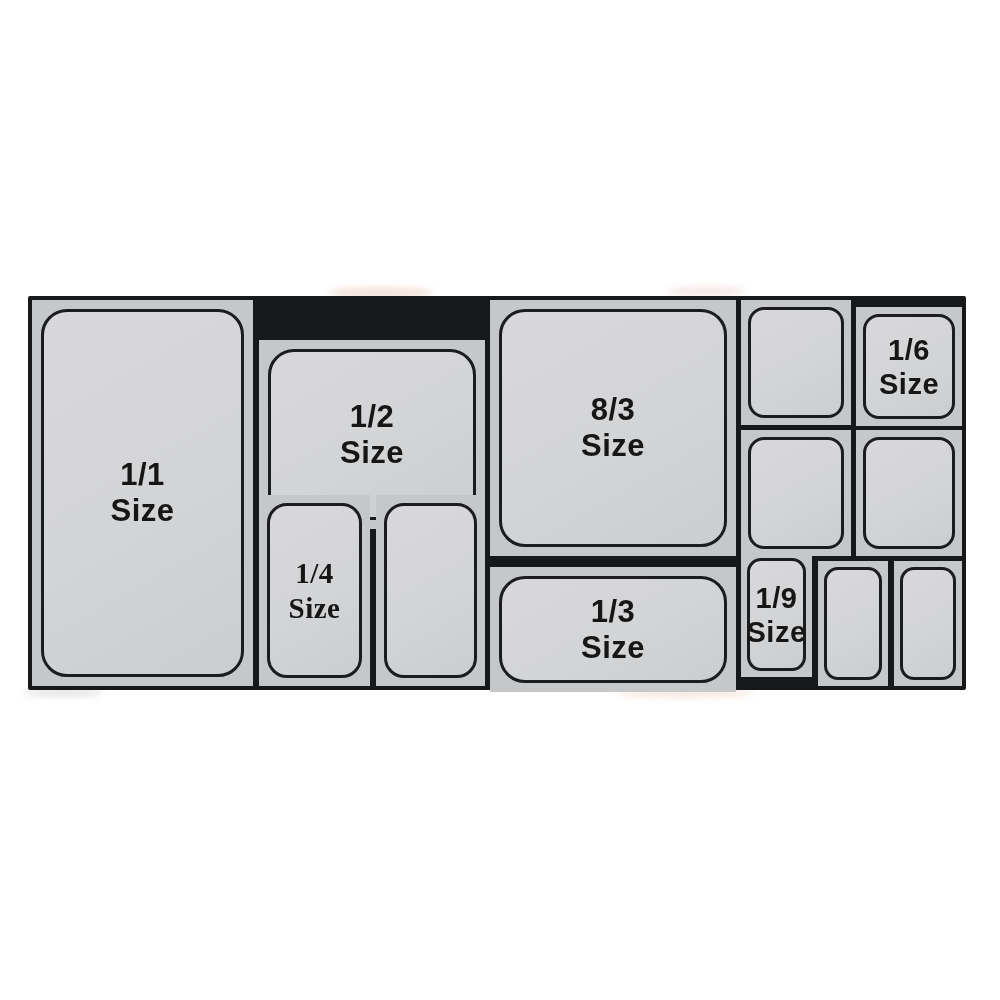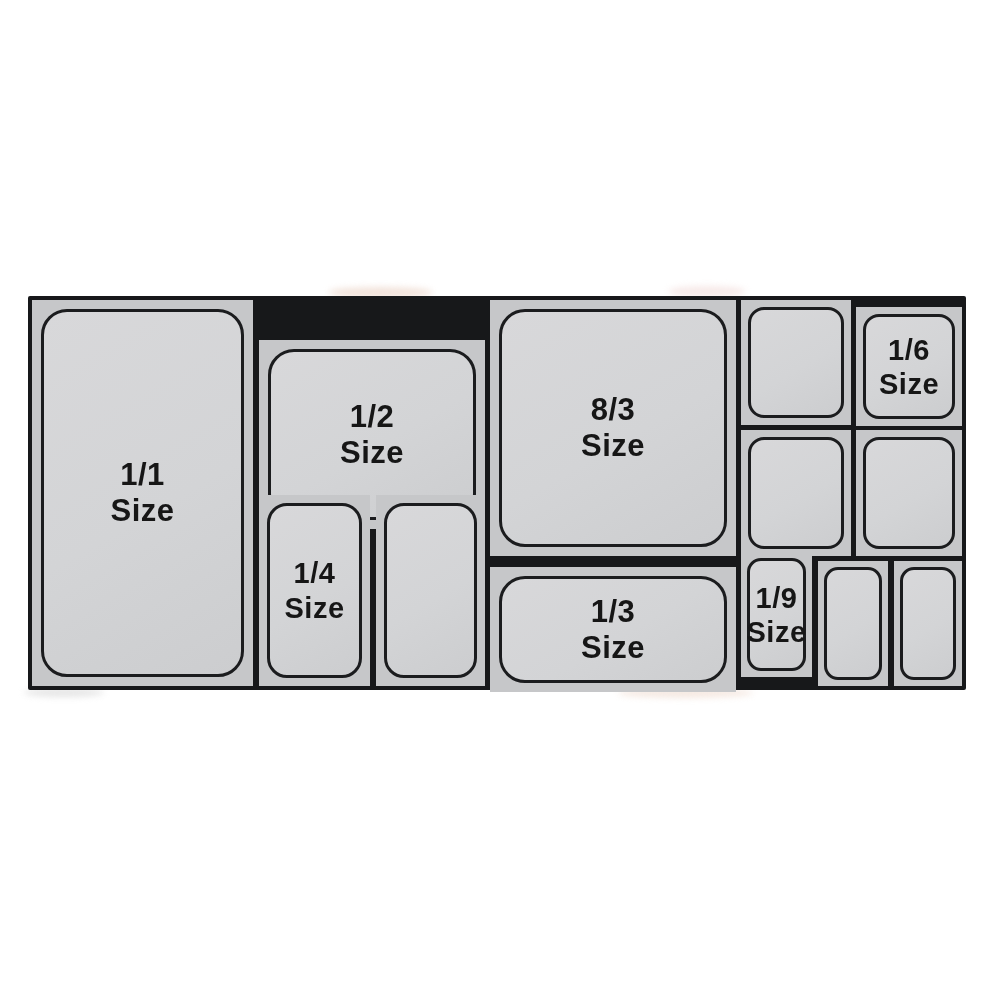--- a/index.html
+++ b/index.html
@@ -42,21 +42,21 @@
   }
   .pan .line {
     display: block;
     font-weight: 700;
     color: #161616;
     text-align: center;
     white-space: nowrap;
     letter-spacing: 0.5px;
   }
   .fs-l .line { font-size: 31px; line-height: 36px; }
-  .fs-m .line { font-size: 29px; line-height: 35px; }
+  .fs-m .line { font-size: 29px; line-height: 35px; font-family: Liberation Serif, serif; }
   .fs-s .line { font-size: 29px; line-height: 34px; }
 
   
   .c0  { left: 4px;   top: 4px;   width: 221px; height: 386px; }
   .c1  { left: 231px; top: 4px;   width: 226px; height: 189px; margin-top: 40px; }
   .c2  { left: 231px; top: 199px; width: 111px; height: 191px; }
   .c3  { left: 348px; top: 199px; width: 109px; height: 191px; }
   .c4  { left: 462px; top: 4px;   width: 246px; height: 256px; }
   .c5  { left: 462px; top: 271px; width: 246px; height: 125px; }
   .c6  { left: 713px; top: 4px;   width: 110px; height: 125px; }

